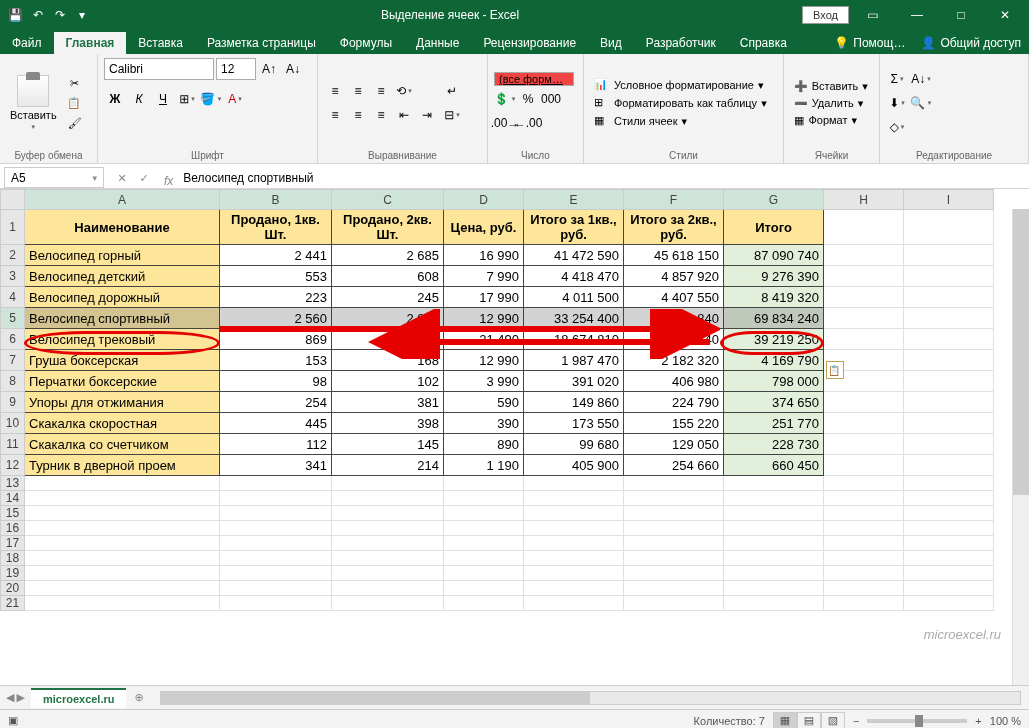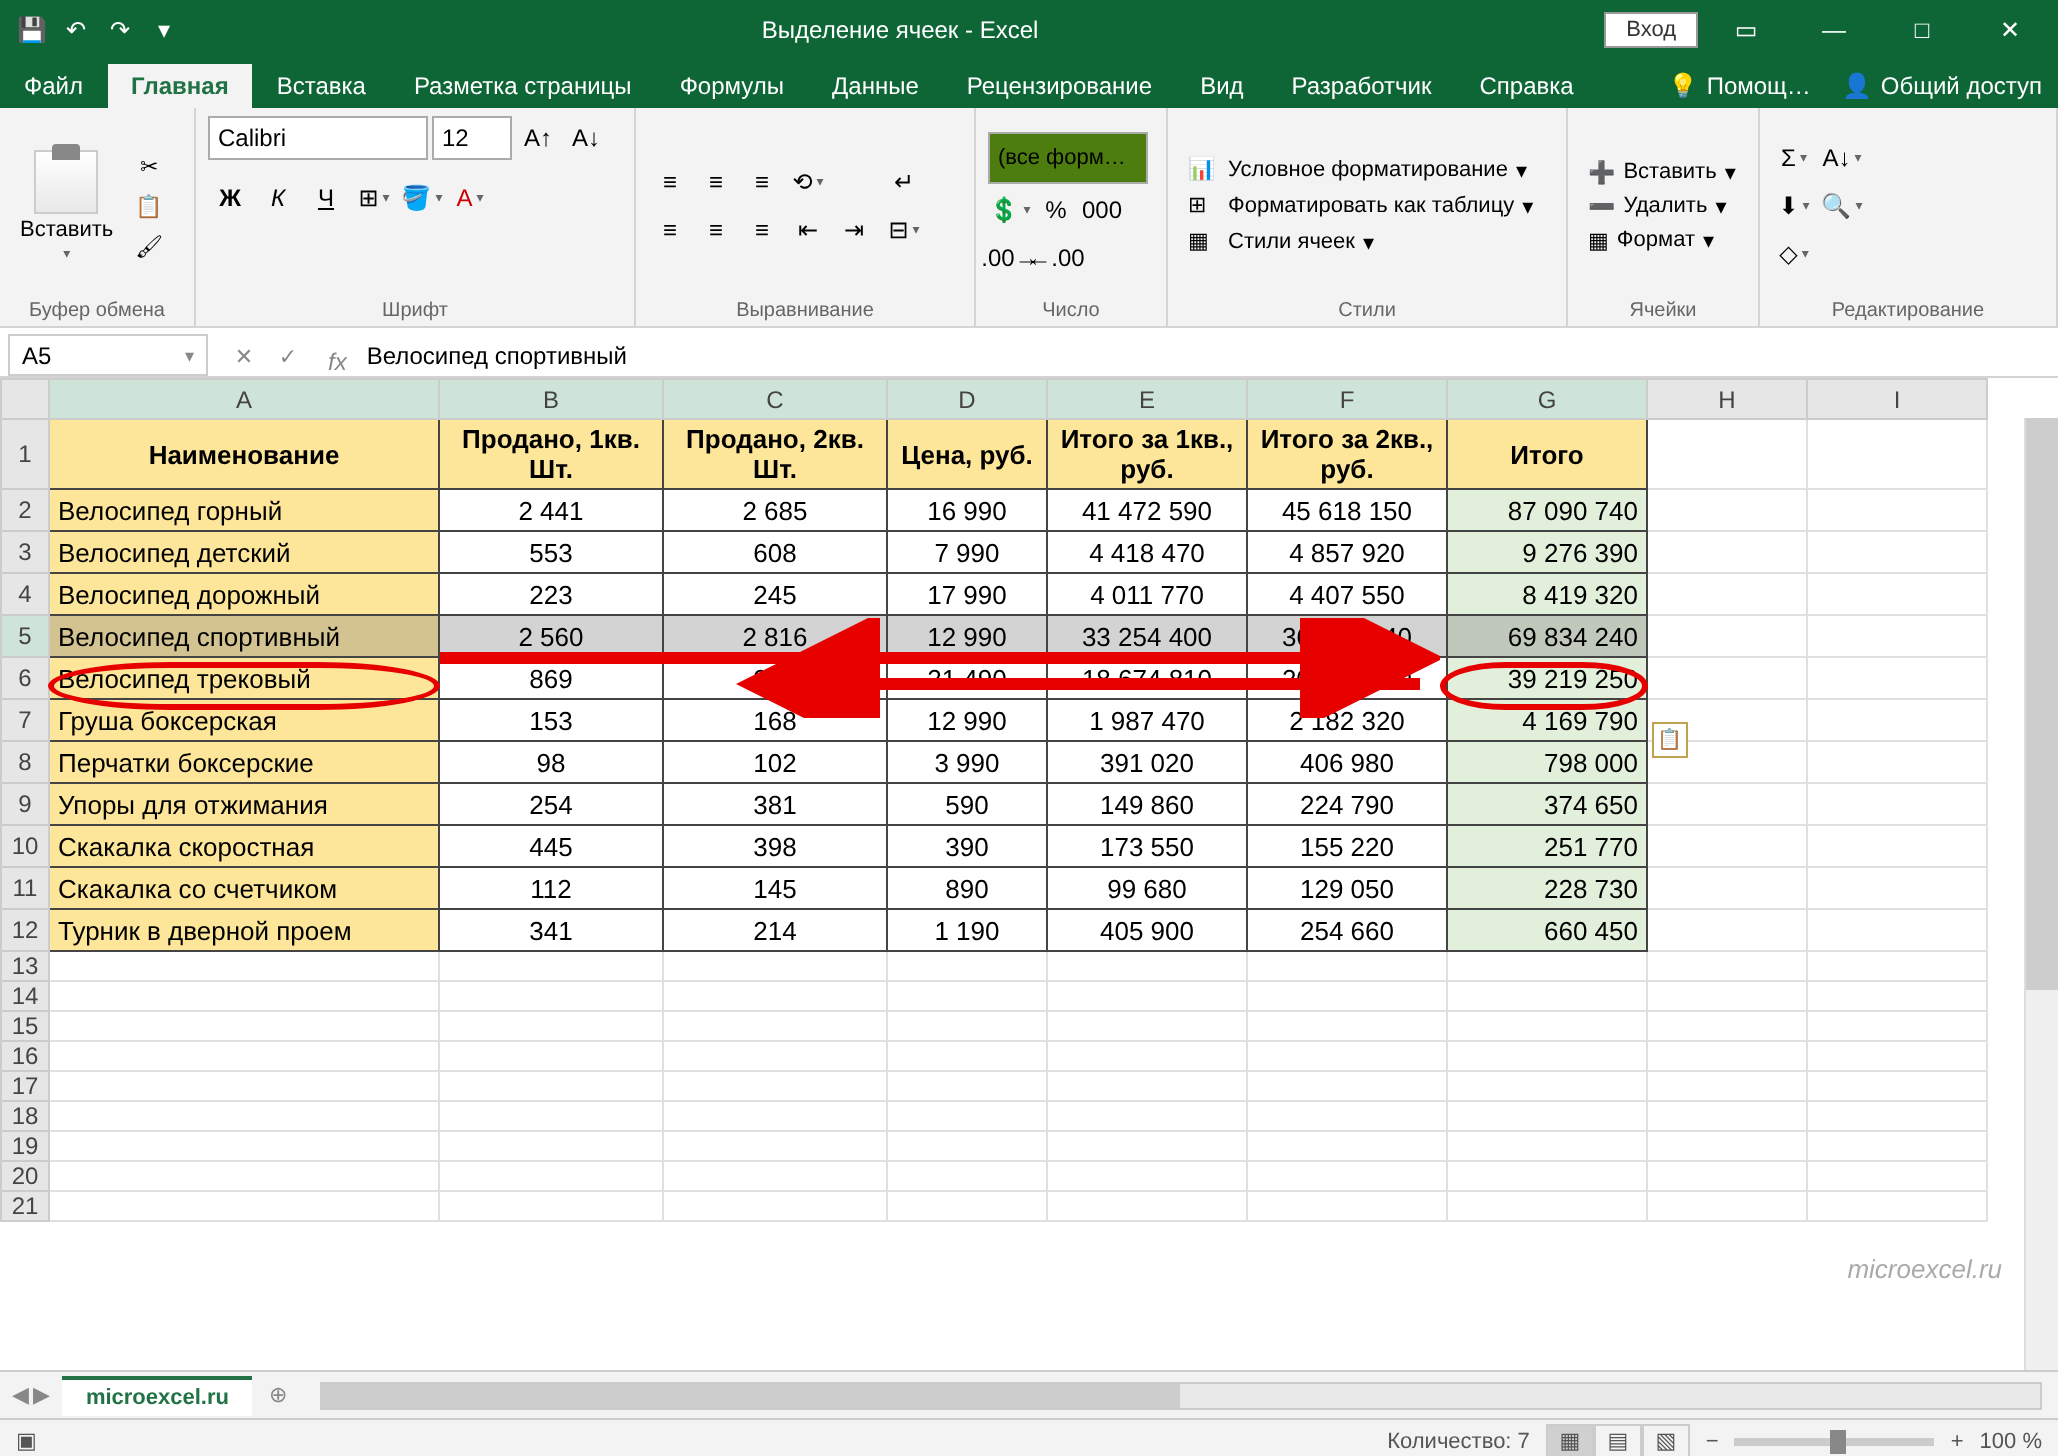--- a/index.html
+++ b/index.html
@@ -33,21 +33,21 @@
 .font-row { display: flex; gap: 2px; align-items: center; margin-bottom: 4px; }
 .font-select { height: 22px; border: 1px solid #ababab; background: #fff; font-size: 12px; padding: 0 4px; }
 .btn-sm { width: 22px; height: 22px; display: flex; align-items: center; justify-content: center; cursor: pointer; font-size: 12px; border: 1px solid transparent; }
 .btn-sm.dd::after { content: '▾'; font-size: 7px; margin-left: 2px; color: #666; }
 
 .align-col { display: flex; flex-direction: column; gap: 2px; }
 .align-row { display: flex; gap: 1px; }
 .wrap-col { display: flex; flex-direction: column; gap: 2px; justify-content: center; }
 
 .number-fmt { display: flex; flex-direction: column; gap: 2px; }
-.fmt-select { width: 80px; height: 26px; border: 1px solid #ababab; background: #4d7c0f; font-size: 11px; padding: 0 4px; }
+.fmt-select { width: 80px; height: 14px; border: 1px solid #ababab; background: #ef4444; font-size: 11px; padding: 0 4px; text-decoration: underline; }
 
 .styles-col { display: flex; flex-direction: column; gap: 2px; font-size: 11px; }
 .style-item { display: flex; align-items: center; gap: 4px; padding: 1px 4px; cursor: pointer; }
 .style-icon { width: 16px; height: 14px; }
 
 .cells-col { display: flex; flex-direction: column; gap: 2px; font-size: 11px; }
 .cell-item { display: flex; align-items: center; gap: 4px; padding: 1px 4px; cursor: pointer; }
 
 .edit-col { display: flex; gap: 2px; }
 .edit-sub { display: flex; flex-direction: column; gap: 2px; }
@@ -62,21 +62,21 @@
 .grid-area { position: relative; height: 496px; overflow: hidden; background: #fff; }
 .grid-table { border-collapse: collapse; font-size: 13px; position: absolute; top: 0; left: 0; }
 .col-header th { background: #e6e6e6; border: 1px solid #ccc; font-weight: normal; color: #444; height: 20px; font-size: 12px; text-align: center; }
 .col-header th.sel { background: #cfe4d8; }
 .row-hdr { background: #e6e6e6; border: 1px solid #ccc; text-align: center; width: 24px; font-size: 12px; color: #444; }
 .row-hdr.sel { background: #cfe4d8; }
 .corner { background: #e6e6e6; border: 1px solid #ccc; width: 24px; }
 td.cell { border: 1px solid #ccc; padding: 2px 4px; height: 21px; background: #fff; }
 td.cell.hdr { background: #fde699; font-weight: bold; text-align: center; border: 1px solid #444; }
 td.cell.name-col { background: #fde699; border: 1px solid #444; }
-td.cell.num { text-align: center; border: 1px solid #444; font-variant-numeric: tabular-nums; margin-top: 32px; }
+td.cell.num { text-align: right; border: 1px solid #444; font-variant-numeric: tabular-nums; margin-top: 32px; }
 td.cell.total { background: #e2efda; text-align: right; border: 1px solid #444; }
 td.empty { border: 1px solid #e0e0e0; }
 tr.sel-row td.cell { box-shadow: inset 0 0 0 1000px rgba(128,128,128,0.35); }
 
 .circle-hl { position: absolute; border: 3px solid #e60000; border-radius: 50%/80%; pointer-events: none; }
 .arrow-hl { position: absolute; pointer-events: none; }
 
 .sheet-tabs { height: 24px; background: #f3f3f3; border-top: 1px solid #ccc; display: flex; align-items: center; font-size: 11px; }
 .sheet-nav { display: flex; gap: 2px; padding: 0 6px; color: #888; }
 .sheet-tab { padding: 3px 12px; background: #fff; border-top: 2px solid #217346; font-weight: bold; color: #217346; }
@@ -327,21 +327,21 @@
           <td class="cell total">9 276 390</td>
           <td class="empty"></td>
           <td class="empty"></td>
         </tr>
         <tr class="">
           <td class="row-hdr">4</td>
           <td class="cell name-col">Велосипед дорожный</td>
           <td class="cell num">223</td>
           <td class="cell num">245</td>
           <td class="cell num">17 990</td>
-          <td class="cell num">4 011 770</td>
+          <td class="cell num">4 011 500</td>
           <td class="cell num">4 407 550</td>
           <td class="cell total">8 419 320</td>
           <td class="empty"></td>
           <td class="empty"></td>
         </tr>
         <tr class="sel-row">
           <td class="row-hdr sel">5</td>
           <td class="cell name-col">Велосипед спортивный</td>
           <td class="cell num">2 560</td>
           <td class="cell num">2 816</td>

